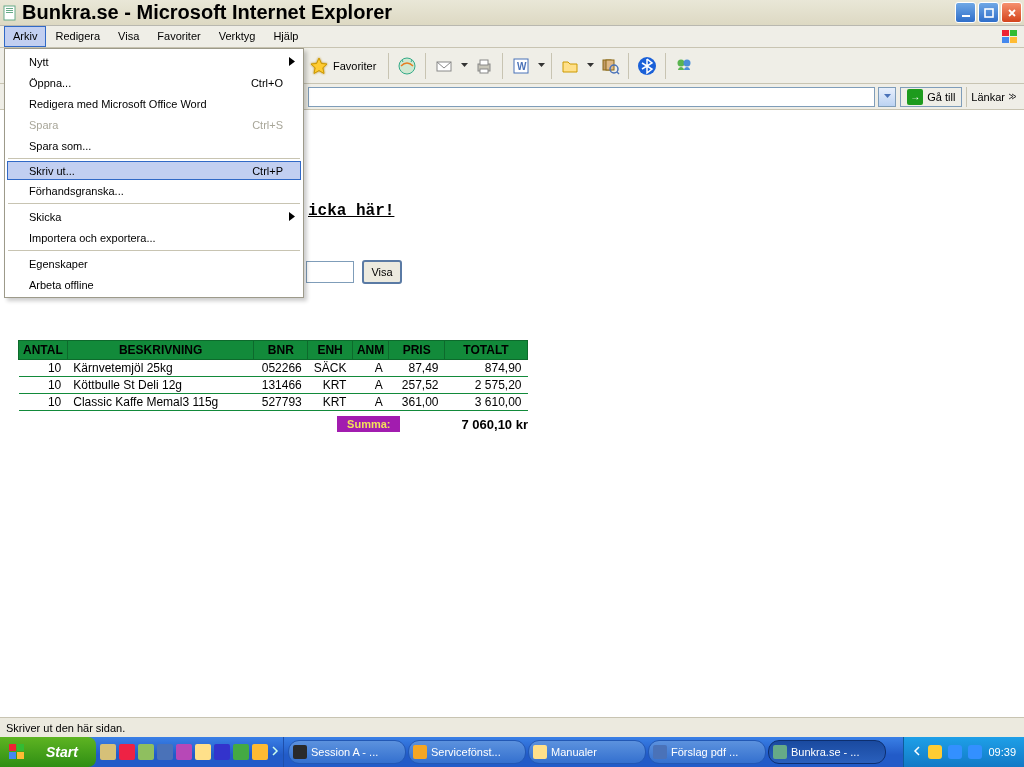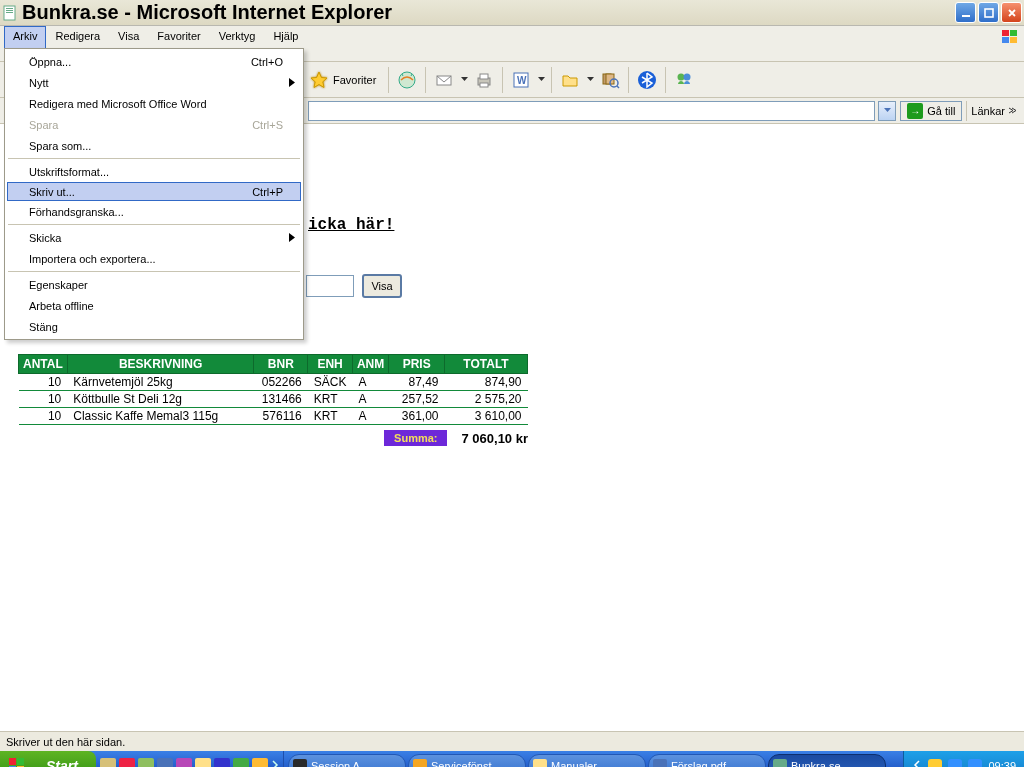--- a/index.html
+++ b/index.html
@@ -7,21 +7,21 @@
   
   .titlebar { height:26px; background:linear-gradient(#e9e7d7,#ddd9c3); display:flex; align-items:center; padding:0 2px; border-bottom:1px solid #b9b8b0; }
   .titlebar .page-icon { width:16px; height:16px; margin-right:4px; }
   .titlebar .title { font-size:20px; font-weight:bold; color:#000; flex:0 0 auto; }
   .titlebar .spacer { flex:1; }
   .winbtn { width:21px; height:21px; margin-left:2px; border:1px solid #fff; border-radius:3px; display:flex; align-items:center; justify-content:center; font-size:11px; font-weight:bold; color:#fff; }
   .winbtn.min,.winbtn.max { background:linear-gradient(#6fa8e6,#2f6ec9); }
   .winbtn.close { background:linear-gradient(#f6906e,#d4441c); }
   .winbtn svg { display:block; }
   
-  .menubar { height:36px; background:#efeee7; border-bottom:1px solid #c8c4b2; display:flex; align-items:stretch; padding-left:4px; position:relative; }
+  .menubar { height:22px; background:#efeee7; border-bottom:1px solid #c8c4b2; display:flex; align-items:stretch; padding-left:4px; position:relative; }
   .menubar .menu-item { padding:4px 9px 3px 9px; color:#000; cursor:default; }
   .menubar .menu-item.open { background:#c2cff1; border:1px solid #3169c6; padding:3px 8px 2px 8px; }
   .menubar .flag { position:absolute; right:0; top:0; width:28px; height:22px; display:flex; align-items:center; justify-content:center; }
   
   .dropdown { position:absolute; left:4px; top:48px; width:300px; background:#fff; border:1px solid #9d9a8a; box-shadow:3px 3px 4px rgba(0,0,0,.2); z-index:50; padding:2px; }
   .dropdown .dd-row { display:flex; align-items:center; height:21px; padding:0 18px 0 22px; color:#000; cursor:default; position:relative; }
   .dropdown .dd-row.disabled { color:#a8a699; }
   .dropdown .dd-row.hl { background:#c2cff1; border:1px solid #3169c6; padding:0 17px 0 21px; height:19px; }
   .dropdown .dd-row .dd-label { flex:1; }
   .dropdown .dd-row .dd-short { color:inherit; }
@@ -42,27 +42,27 @@
   .go-btn .go-icon { width:16px; height:16px; background:#1d9b1d; border-radius:2px; display:flex; align-items:center; justify-content:center; color:#fff; font-size:10px; font-weight:bold; }
   .links-btn { height:20px; display:flex; align-items:center; gap:2px; padding:0 4px; border-left:1px solid #c8c4b2; }
   
   .content { position:relative; height:calc(100% - 26px - 22px - 36px - 26px - 20px - 30px); background:#fff; overflow:hidden; }
   .page-text { position:absolute; left:308px; top:92px; font-family:"Courier New",monospace; font-size:16px; font-weight:bold; text-decoration:underline; color:#000; }
   .visa-row { position:absolute; left:306px; top:150px; display:flex; align-items:center; gap:8px; }
   .visa-row input { width:48px; height:22px; border:1px solid #7f9db9; }
   .visa-row button.visa-btn { width:40px; height:24px; border:2px solid #5a7aa4; background:#eceadf; border-radius:3px; font-size:11px; }
   
   .datatable { position:absolute; left:18px; top:230px; width:510px; border-collapse:collapse; font-size:12px; }
-  .datatable th { background:#128a3a; color:#ffffff; font-weight:bold; padding:2px 4px; border:1px solid #0d6a2c; text-align:center; }
+  .datatable th { background:#128a3a; color:#000000; font-weight:bold; padding:2px 4px; border:1px solid #0d6a2c; text-align:center; }
   .datatable td { padding:1px 6px; border-bottom:1px solid #128a3a; }
   .datatable td.r { text-align:right; }
-  .datatable td.c { text-align:left; }
+  .datatable td.c { text-align:right; }
   .sum-row { position:absolute; left:18px; top:306px; width:510px; display:flex; justify-content:flex-end; align-items:center; gap:14px; }
-  .sum-row .sum-label { background:#6d28d9; color:#f3e05a; font-weight:bold; padding:2px 10px; }
-  .sum-row .sum-val { font-weight:bold; font-size:13px; }
+  .sum-row .sum-label { background:#a21caf; color:#f3e05a; font-weight:bold; padding:2px 10px; }
+  .sum-row .sum-val { font-weight:bold; font-size:13px;margin-left:47px; }
   
   .statusbar { height:20px; background:#eceadf; border-top:1px solid #c8c4b2; display:flex; align-items:center; padding:0 6px; font-size:11px; }
   
   .taskbar { height:30px; background:linear-gradient(#3a80e6,#225bc8 60%,#225bc8); display:flex; align-items:stretch; color:#fff; font-size:11px; }
   .start-btn { width:96px; background:linear-gradient(#5eb422,#2f8e13); display:flex; align-items:center; gap:20px; padding:0 8px; font-weight:bold; font-style:italic; font-size:14px; border-radius:0 8px 8px 0; font-family:"Franklin Gothic Medium",Tahoma,sans-serif;}
   .ql { display:flex; align-items:center; gap:3px; padding:0 4px; border-right:1px solid #1e4fab; }
   .ql .ql-icon { width:16px; height:16px; background:#6da3ec; border-radius:2px; }
   .tasks { display:flex; align-items:center; gap:2px; padding:0 4px; flex:1; }
   .task { height:24px; min-width:118px; max-width:128px; background:linear-gradient(#5c92de,#3470cf); border:1px solid #2258b5; border-radius:11px; display:flex; align-items:center; gap:4px; padding:0 4px; color:#fff; overflow:hidden; white-space:nowrap; font-size:11px;}
   .task.active { background:linear-gradient(#1a4aa0,#2a60bd); border-color:#0d2f6f; }
@@ -219,43 +219,40 @@
     <span>Länkar</span>
     <svg width="9" height="7">
         <path d="M2 1l4 2.5L2 6" fill="none" stroke="#333"></path>
         <path d="M5 1l4 2.5L5 6" fill="none" stroke="#333"></path>
       </svg>
   </div>
 </div>
 
 <div class="dropdown">
   <div class="dd-row">
-    <span class="dd-label">Öppna...</span>
-    <span class="dd-short">Ctrl+O</span>
-  </div>
-  <div class="dd-row">
     <span class="dd-label">Nytt</span>
     <span class="arrow"><svg width="6" height="9">
           <polygon points="0,0 6,4.5 0,9" fill="#000"></polygon>
         </svg></span>
   </div>
   <div class="dd-row">
+    <span class="dd-label">Öppna...</span>
+    <span class="dd-short">Ctrl+O</span>
+  </div>
+  <div class="dd-row">
     <span class="dd-label">Redigera med Microsoft Office Word</span>
   </div>
   <div class="dd-row disabled">
     <span class="dd-label">Spara</span>
     <span class="dd-short">Ctrl+S</span>
   </div>
   <div class="dd-row">
     <span class="dd-label">Spara som...</span>
   </div>
   <hr>
-  <div class="dd-row">
-    <span class="dd-label">Utskriftsformat...</span>
-  </div>
   <div class="dd-row hl">
     <span class="dd-label">Skriv ut...</span>
     <span class="dd-short">Ctrl+P</span>
   </div>
   <div class="dd-row">
     <span class="dd-label">Förhandsgranska...</span>
   </div>
   <hr>
   <div class="dd-row">
     <span class="dd-label">Skicka</span>
@@ -265,23 +262,20 @@
   </div>
   <div class="dd-row">
     <span class="dd-label">Importera och exportera...</span>
   </div>
   <hr>
   <div class="dd-row">
     <span class="dd-label">Egenskaper</span>
   </div>
   <div class="dd-row">
     <span class="dd-label">Arbeta offline</span>
-  </div>
-  <div class="dd-row">
-    <span class="dd-label">Stäng</span>
   </div>
 </div>
 
 <div class="content">
   <div class="page-text">icka här!</div>
   <div class="visa-row">
     <input type="text" style="">
     <button class="visa-btn">Visa</button>
   </div>
 
@@ -312,21 +306,21 @@
         <td>Köttbulle St Deli 12g</td>
         <td class="r">131466</td>
         <td class="c">KRT</td>
         <td class="c">A</td>
         <td class="r">257,52</td>
         <td class="r">2 575,20</td>
       </tr>
       <tr>
         <td class="r">10</td>
         <td>Classic Kaffe Memal3 115g</td>
-        <td class="r">576116</td>
+        <td class="r">527793</td>
         <td class="c">KRT</td>
         <td class="c">A</td>
         <td class="r">361,00</td>
         <td class="r">3 610,00</td>
       </tr>
     </tbody>
   </table>
 
   <div class="sum-row">
     <span class="sum-label">Summa:</span>

